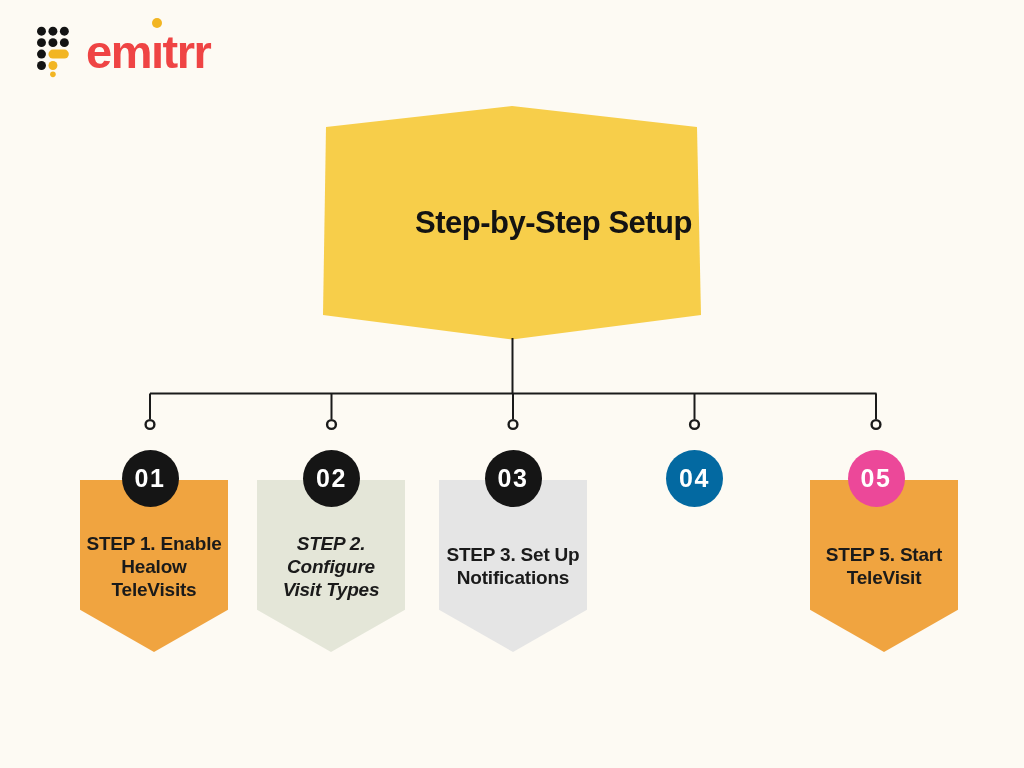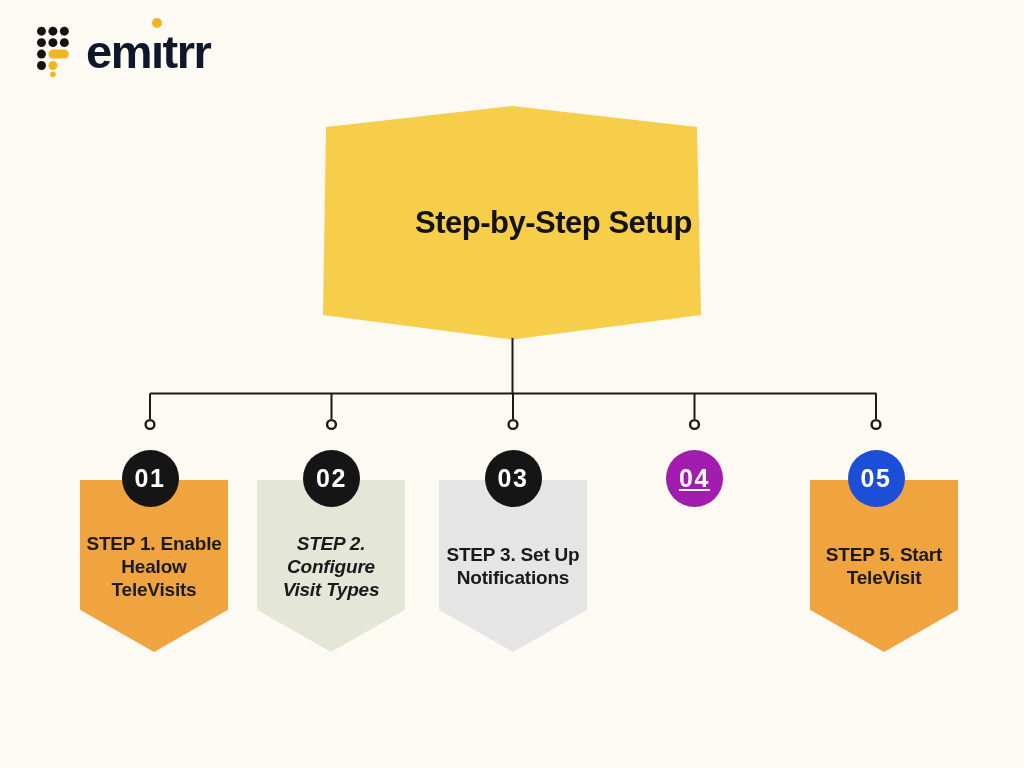--- a/index.html
+++ b/index.html
@@ -2,21 +2,21 @@
 <html><head>
 <meta charset="utf-8">
 <style>
   html,body{margin:0;padding:0;}
   body{font-family:"Liberation Sans", sans-serif;}
   .canvas{position:relative;width:1024px;height:768px;overflow:hidden;background:#FDFAF3;}
 
   
   .logo{position:absolute;left:36px;top:26px;display:flex;align-items:center;gap:12px;}
   .logo-icon{display:block;}
-  .logo-word{font-size:47px;font-weight:bold;color:#0f172a;letter-spacing:-1.5px;line-height:52px;display:flex;align-items:baseline;}
+  .logo-word{font-size:47px;font-weight:bold;color:#ef4444;letter-spacing:-1.5px;line-height:52px;display:flex;align-items:baseline;}
   .logo-i{position:relative;}
   .logo-i::after{content:"";position:absolute;left:50%;transform:translateX(-50%);top:-8px;width:10px;height:10px;border-radius:50%;background:var(--logo-dot,#F2B522);}
 
   
   .wires{position:absolute;left:0;top:0;pointer-events:none;}
 
   
   .banner-title{position:absolute;left:332px;top:204px;width:360px;height:38px;line-height:38px;
     text-align:right;font-size:31px;font-weight:bold;color:#131313;letter-spacing:-0.5px;}
 
@@ -101,21 +101,21 @@
 Visit Types</div>
   </div>
   <div class="badge b2" style="background-color: rgb(21, 21, 21);">02</div>
 
   <div class="pennant p3" style="background-color: #e5e5e5;">
     <div class="step-label">STEP 3. Set Up
 Notifications</div>
   </div>
   <div class="badge b3" style="background-color: rgb(21, 21, 21);">03</div>
 
-  <div class="badge b4" style="background-color: #a21caf; text-decoration: underline;">04</div>
+  <div class="badge b4" style="background-color: #0369a1;">04</div>
 
   <div class="pennant p5" style="background-color: rgb(240, 164, 64);">
     <div class="step-label">STEP 5. Start
 TeleVisit</div>
   </div>
-  <div class="badge b5" style="background-color: #1d4ed8; text-align: right;">05</div>
+  <div class="badge b5" style="background-color: #ec4899; text-align: right;">05</div>
 
 </div>
 
 </body></html>

